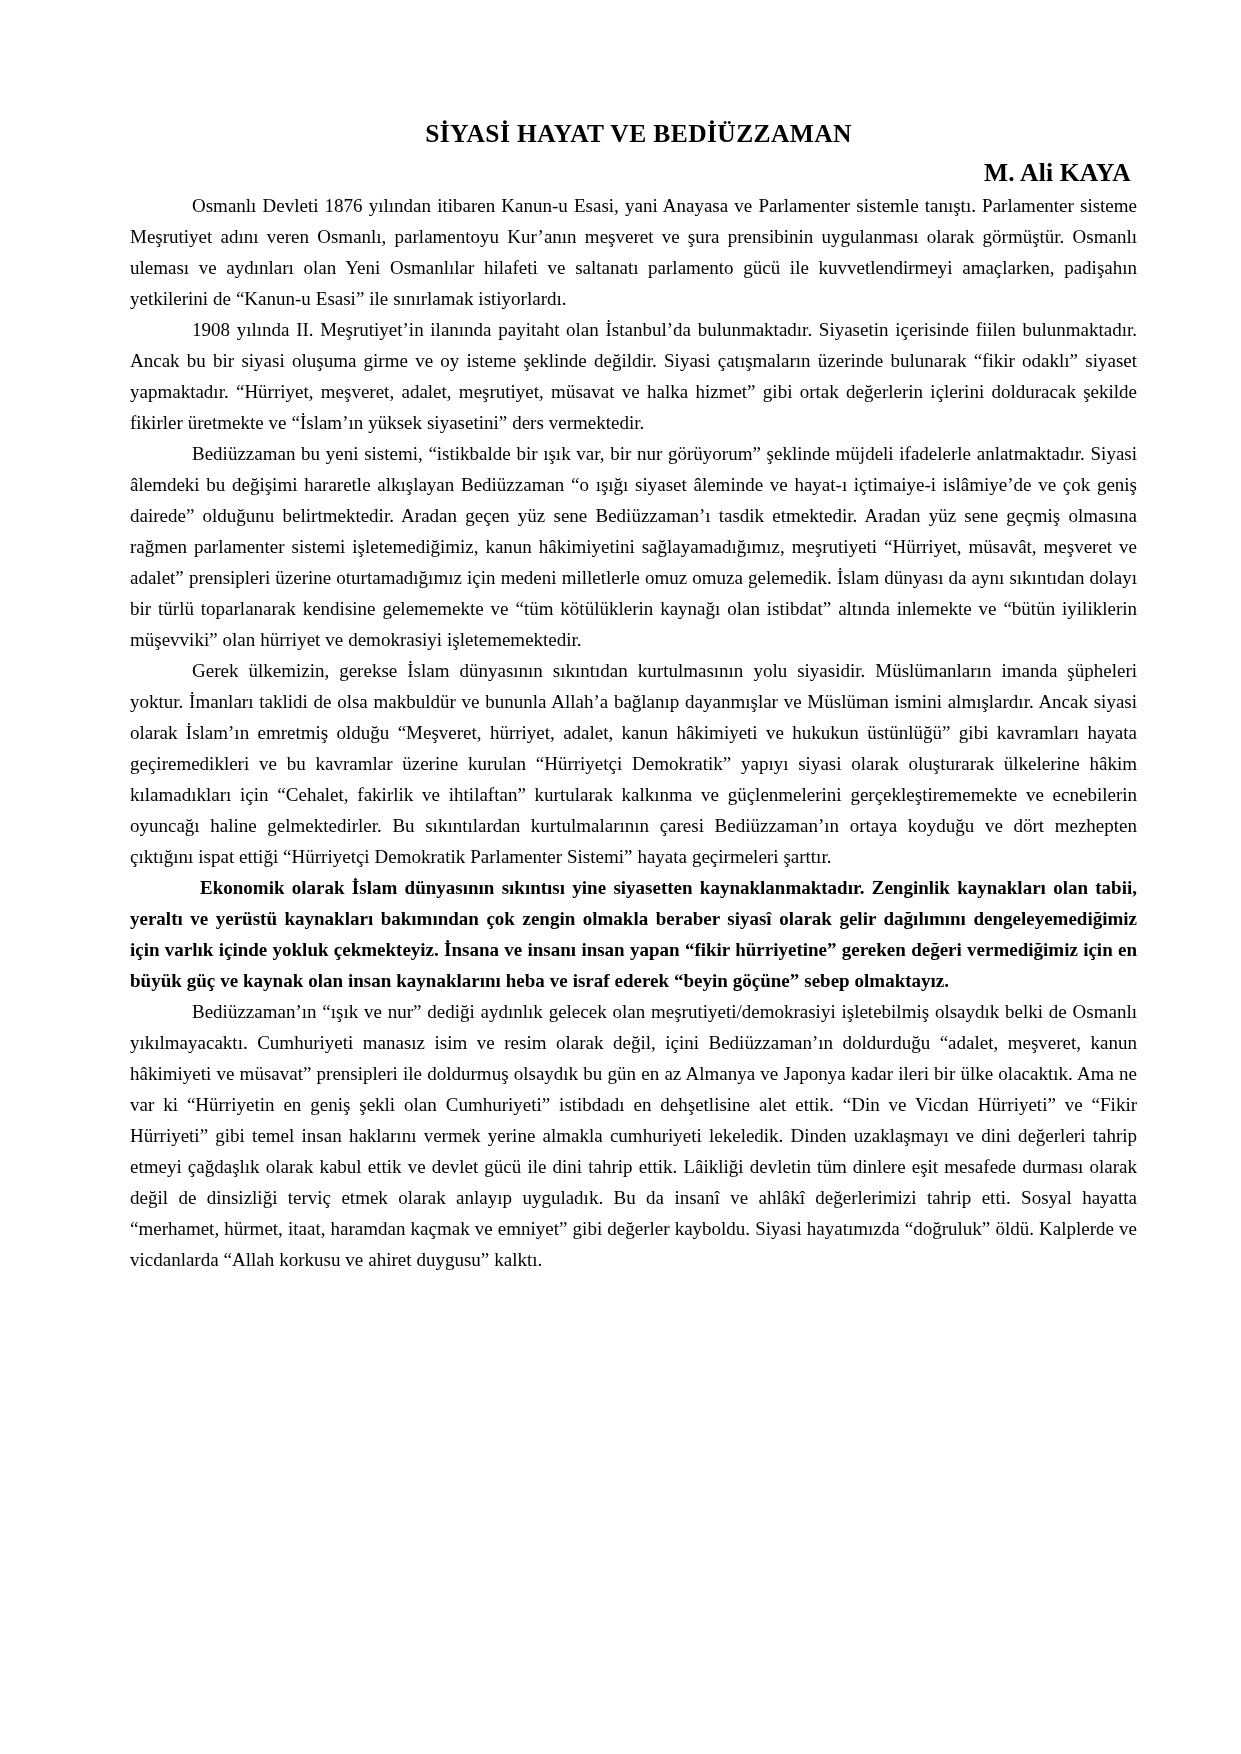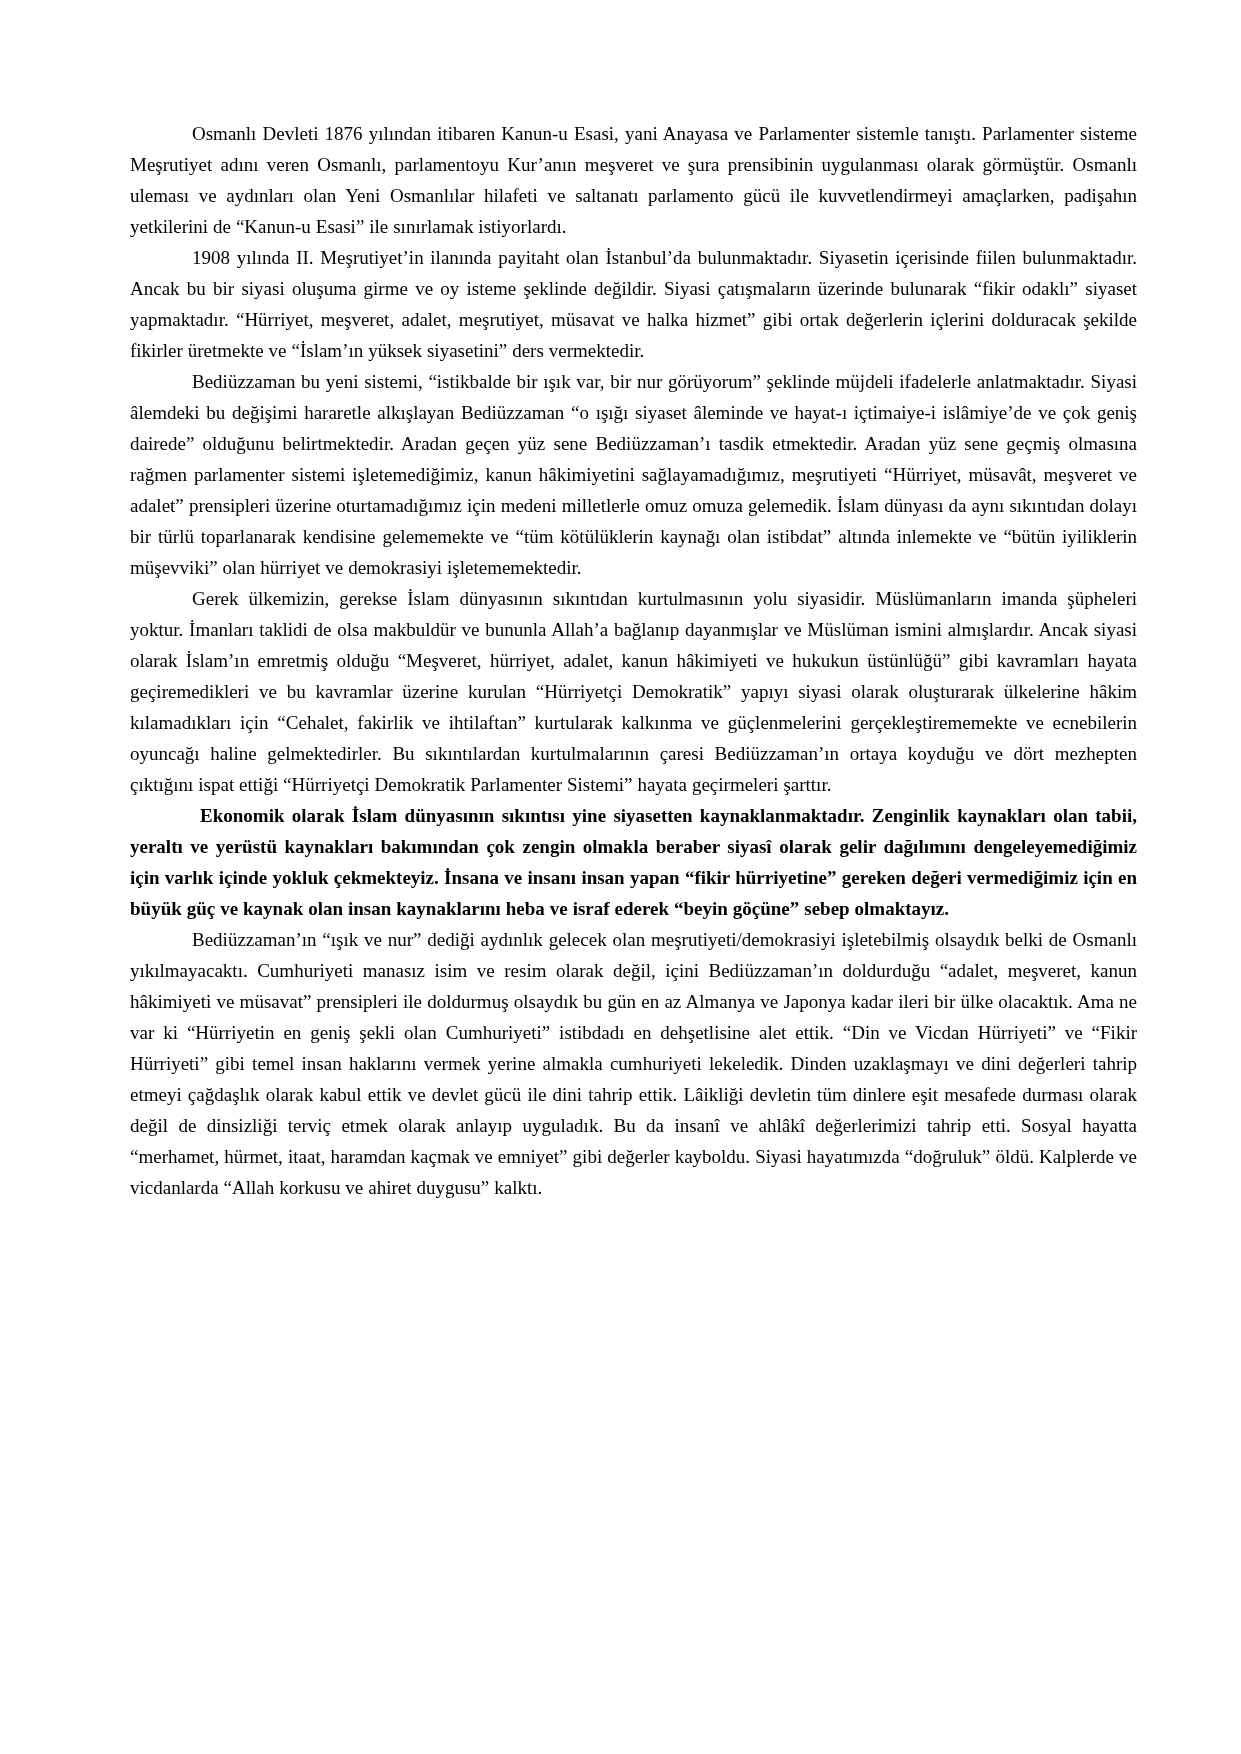--- a/index.html
+++ b/index.html
@@ -53,21 +53,23 @@
   .body-text p.extra-indent {
     text-indent: 70px;
     font-weight: bold;
   }
 </style>
 </head>
 <body>
 
 <div class="page">
 
+  <h1 class="doc-title">SİYASİ HAYAT VE BEDİÜZZAMAN</h1>
 
+  <div class="doc-author">M. Ali KAYA</div>
 
   <div class="body-text">
     <p>Osmanlı Devleti 1876 yılından itibaren Kanun-u Esasi, yani Anayasa ve Parlamenter sistemle tanıştı. Parlamenter sisteme Meşrutiyet adını veren Osmanlı, parlamentoyu Kur’anın meşveret ve şura prensibinin uygulanması olarak görmüştür. Osmanlı uleması ve aydınları olan Yeni Osmanlılar hilafeti ve saltanatı parlamento gücü ile kuvvetlendirmeyi amaçlarken, padişahın yetkilerini de “Kanun-u Esasi” ile sınırlamak istiyorlardı.</p>
     <p>1908 yılında II. Meşrutiyet’in ilanında payitaht olan İstanbul’da bulunmaktadır. Siyasetin içerisinde fiilen bulunmaktadır. Ancak bu bir siyasi oluşuma girme ve oy isteme şeklinde değildir. Siyasi çatışmaların üzerinde bulunarak “fikir odaklı” siyaset yapmaktadır. “Hürriyet, meşveret, adalet, meşrutiyet, müsavat ve halka hizmet” gibi ortak değerlerin içlerini dolduracak şekilde fikirler üretmekte ve “İslam’ın yüksek siyasetini” ders vermektedir.</p>
     <p>Bediüzzaman bu yeni sistemi, “istikbalde bir ışık var, bir nur görüyorum” şeklinde müjdeli ifadelerle anlatmaktadır. Siyasi âlemdeki bu değişimi hararetle alkışlayan Bediüzzaman “o ışığı siyaset âleminde ve hayat-ı içtimaiye-i islâmiye’de ve çok geniş dairede” olduğunu belirtmektedir. Aradan geçen yüz sene Bediüzzaman’ı tasdik etmektedir. Aradan yüz sene geçmiş olmasına rağmen parlamenter sistemi işletemediğimiz, kanun hâkimiyetini sağlayamadığımız, meşrutiyeti “Hürriyet, müsavât, meşveret ve adalet” prensipleri üzerine oturtamadığımız için medeni milletlerle omuz omuza gelemedik. İslam dünyası da aynı sıkıntıdan dolayı bir türlü toparlanarak kendisine gelememekte ve “tüm kötülüklerin kaynağı olan istibdat” altında inlemekte ve “bütün iyiliklerin müşevviki” olan hürriyet ve demokrasiyi işletememektedir.</p>
     <p>Gerek ülkemizin, gerekse İslam dünyasının sıkıntıdan kurtulmasının yolu siyasidir. Müslümanların imanda şüpheleri yoktur. İmanları taklidi de olsa makbuldür ve bununla Allah’a bağlanıp dayanmışlar ve Müslüman ismini almışlardır. Ancak siyasi olarak İslam’ın emretmiş olduğu “Meşveret, hürriyet, adalet, kanun hâkimiyeti ve hukukun üstünlüğü” gibi kavramları hayata geçiremedikleri ve bu kavramlar üzerine kurulan “Hürriyetçi Demokratik” yapıyı siyasi olarak oluşturarak ülkelerine hâkim kılamadıkları için “Cehalet, fakirlik ve ihtilaftan” kurtularak kalkınma ve güçlenmelerini gerçekleştirememekte ve ecnebilerin oyuncağı haline gelmektedirler. Bu sıkıntılardan kurtulmalarının çaresi Bediüzzaman’ın ortaya koyduğu ve dört mezhepten çıktığını ispat ettiği “Hürriyetçi Demokratik Parlamenter Sistemi” hayata geçirmeleri şarttır.</p>
     <p class="extra-indent">Ekonomik olarak İslam dünyasının sıkıntısı yine siyasetten kaynaklanmaktadır. Zenginlik kaynakları olan tabii, yeraltı ve yerüstü kaynakları bakımından çok zengin olmakla beraber siyasî olarak gelir dağılımını dengeleyemediğimiz için varlık içinde yokluk çekmekteyiz. İnsana ve insanı insan yapan “fikir hürriyetine” gereken değeri vermediğimiz için en büyük güç ve kaynak olan insan kaynaklarını heba ve israf ederek “beyin göçüne” sebep olmaktayız.</p>
     <p>Bediüzzaman’ın “ışık ve nur”  dediği aydınlık gelecek olan meşrutiyeti/demokrasiyi işletebilmiş olsaydık belki de Osmanlı yıkılmayacaktı. Cumhuriyeti manasız isim ve resim olarak değil, içini Bediüzzaman’ın doldurduğu “adalet, meşveret, kanun hâkimiyeti ve müsavat” prensipleri ile doldurmuş olsaydık bu gün en az Almanya ve Japonya kadar ileri bir ülke olacaktık. Ama ne var ki “Hürriyetin en geniş şekli olan Cumhuriyeti” istibdadı en dehşetlisine alet ettik. “Din ve Vicdan Hürriyeti” ve “Fikir Hürriyeti” gibi temel insan haklarını vermek yerine almakla cumhuriyeti lekeledik. Dinden uzaklaşmayı ve dini değerleri tahrip etmeyi çağdaşlık olarak kabul ettik ve devlet gücü ile dini tahrip ettik. Lâikliği devletin tüm dinlere eşit mesafede durması olarak değil de dinsizliği terviç etmek olarak anlayıp uyguladık. Bu da insanî ve ahlâkî değerlerimizi tahrip etti. Sosyal hayatta “merhamet, hürmet, itaat, haramdan kaçmak ve emniyet” gibi değerler kayboldu. Siyasi hayatımızda “doğruluk” öldü. Kalplerde ve vicdanlarda “Allah korkusu ve ahiret duygusu” kalktı.</p>
   </div>
 

